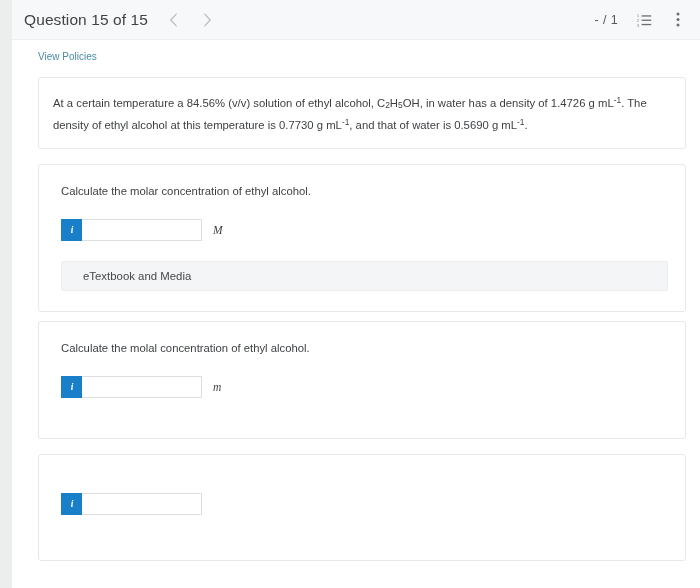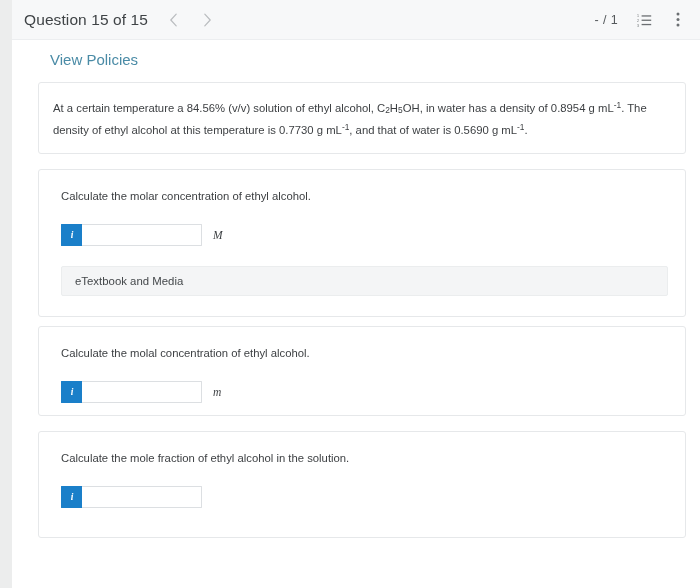--- a/index.html
+++ b/index.html
@@ -90,22 +90,22 @@
   }
 
   
   #body-area {
     padding: 0 12px 0 12px;
     box-sizing: border-box;
   }
   #view-policies {
     display: inline-block;
     color: #4a8ba6;
-    font-size: 15px;
-    margin: 11px 0 0 26px;
+    font-size: 10px;
+    margin: 11px 0 0 14px;
     text-decoration: none;
     cursor: pointer;
   }
   #attempt-status {
     font-size: 11.5px;
     font-weight: bold;
     color: #2f3335;
     margin: 21px 0 0 14px;
     letter-spacing: .1px;
   }
@@ -129,21 +129,21 @@
     color: #3c3f42;
   }
   .prompt-text sub { font-size: 8.4px; vertical-align: -0.22em; }
   .prompt-text sup { font-size: 8.4px; vertical-align: 0.42em; }
 
   .q-card {
     margin-top: 15px;
     padding: 18px 16px 16px 22px;
   }
   #q-card-1 { height: 148px; }
-  #q-card-2 { height: 90px; margin-top: 9px; }
+  #q-card-2 { height: 118px; margin-top: 9px; }
   #q-card-3 { height: 107px; }
 
   .q-label {
     font-size: 11.3px;
     color: #3c3f42;
     line-height: 16px;
   }
 
   
   .answer-row {
@@ -194,21 +194,21 @@
   
   .etextbook-bar {
     margin-top: 20px;
     margin-right: 1px;
     height: 30px;
     background: #f4f5f6;
     border: 1px solid #ebedee;
     border-radius: 2px;
     display: flex;
     align-items: center;
-    padding-left: 13px;
+    padding-left: 21px;
     box-sizing: border-box;
     cursor: pointer;
   }
   .etextbook-label {
     font-size: 11.4px;
     color: #44484b;
   }
 </style>
 </head>
 <body>
@@ -260,21 +260,21 @@
     </div>
 
     <div id="body-area">
 
       <a id="view-policies">View Policies</a>
 
 
       
       <div class="card" id="prompt-card">
         <div class="prompt-text">
-          <span>At a certain temperature a 84.56% (v/v) solution of ethyl alcohol, C</span><sub>2</sub><span>H</span><sub>5</sub><span>OH, in water has a density of 0.8954 g mL</span><sup>-1</sup><span>. The density of ethyl alcohol at this temperature is 0.7730 g mL</span><sup>-1</sup><span>, and that of water is 0.5690 g mL</span><sup>-1</sup><span>.</span>
+          <span>At a certain temperature a 84.56% (v/v) solution of ethyl alcohol, C</span><sub>2</sub><span>H</span><sub>5</sub><span>OH, in water has a density of 1.4726 g mL</span><sup>-1</sup><span>. The density of ethyl alcohol at this temperature is 0.7730 g mL</span><sup>-1</sup><span>, and that of water is 0.5690 g mL</span><sup>-1</sup><span>.</span>
         </div>
       </div>
 
       
       <div class="card q-card" id="q-card-1">
         <div class="q-label">Calculate the molar concentration of ethyl alcohol.</div>
         <div class="answer-row">
           <div class="info-btn">i</div>
           <input class="answer-input" type="text" value="" placeholder="" style="">
           <span class="unit">M</span>
@@ -289,21 +289,20 @@
         <div class="q-label">Calculate the molal concentration of ethyl alcohol.</div>
         <div class="answer-row">
           <div class="info-btn">i</div>
           <input class="answer-input" type="text" value="" placeholder="" style="">
           <span class="unit">m</span>
         </div>
       </div>
 
       
       <div class="card q-card" id="q-card-3">
-        <div class="q-label">Calculate the mole fraction of ethyl alcohol in the solution.</div>
         <div class="answer-row">
           <div class="info-btn">i</div>
           <input class="answer-input" type="text" value="" placeholder="" style="">
           <span class="unit"></span>
         </div>
       </div>
 
       
       
 

